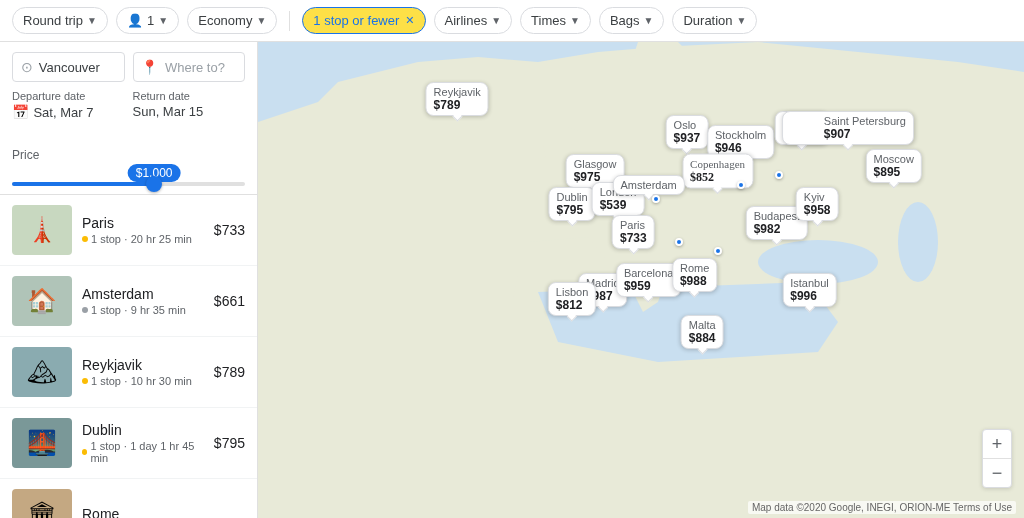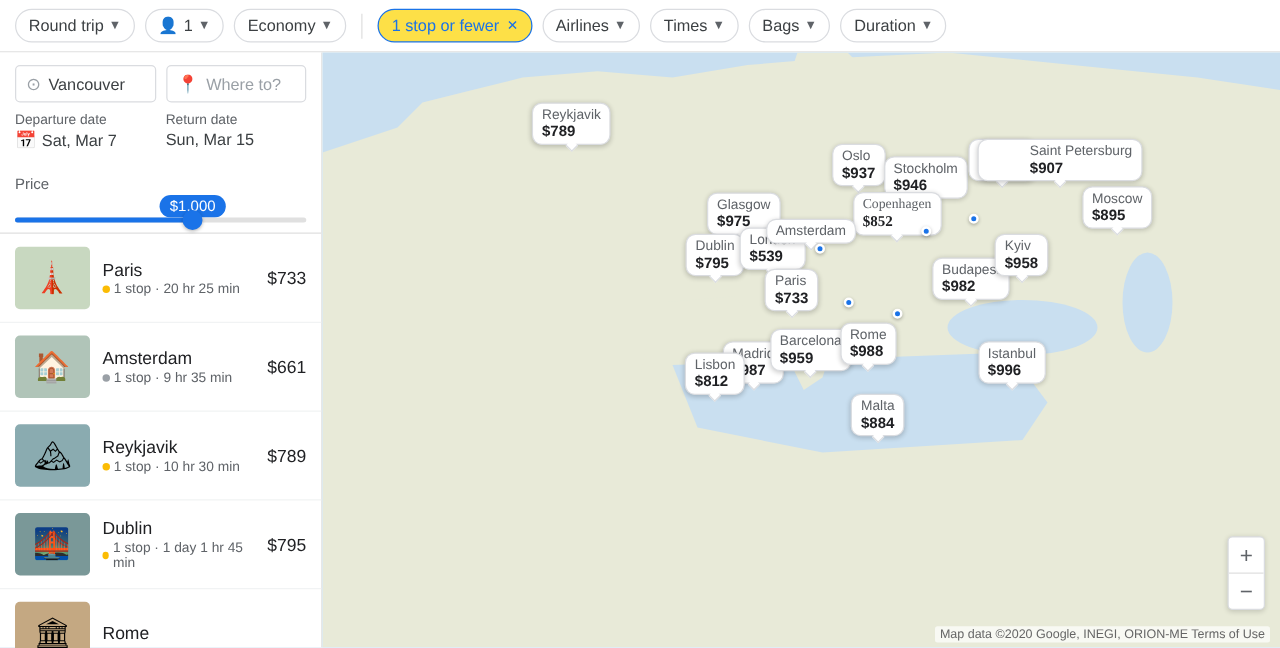--- a/index.html
+++ b/index.html
@@ -46,28 +46,28 @@
     .search-fields {
       padding: 10px 12px 0;
     }
     .location-row { display: flex; gap: 8px; margin-bottom: 8px; }
     .location-input {
       flex: 1; border: 1px solid #dadce0; border-radius: 4px;
       padding: 6px 8px; font-size: 13px; display: flex; align-items: center; gap: 6px;
       color: #3c4043;
     }
     .loc-icon { color: #9aa0a6; font-size: 14px; }
-    .date-row { display: flex; gap: 8px; margin-bottom: 12px; }
+    .date-row { display: flex; gap: 8px; margin-bottom: 0; }
     .date-label { font-size: 11px; color: #5f6368; margin-bottom: 2px; }
     .date-val { font-size: 13px; color: #3c4043; display: flex; align-items: center; gap: 4px; }
     .date-box { flex: 1; }
     .cal-icon { color: #1a73e8; font-size: 14px; }
 
     
-    .price-section { padding: 8px 12px; }
+    .price-section { padding: 8px 12px; margin-top: 20px; }
     .price-label { font-size: 12px; color: #5f6368; margin-bottom: 14px; display: flex; align-items: center; gap: 4px; }
     .price-bubble {
       background: #1a73e8; color: #fff; border-radius: 12px;
       padding: 2px 8px; font-size: 12px; font-weight: 500;
       position: absolute; transform: translateX(-50%);
       left: 61%; top: -18px; white-space: nowrap;
     }
     .slider-wrap { position: relative; margin-top: 20px; }
     .slider-track { height: 4px; background: #e0e0e0; border-radius: 2px; position: relative; }
     .slider-fill { height: 4px; background: #1a73e8; border-radius: 2px; width: 61%; }

